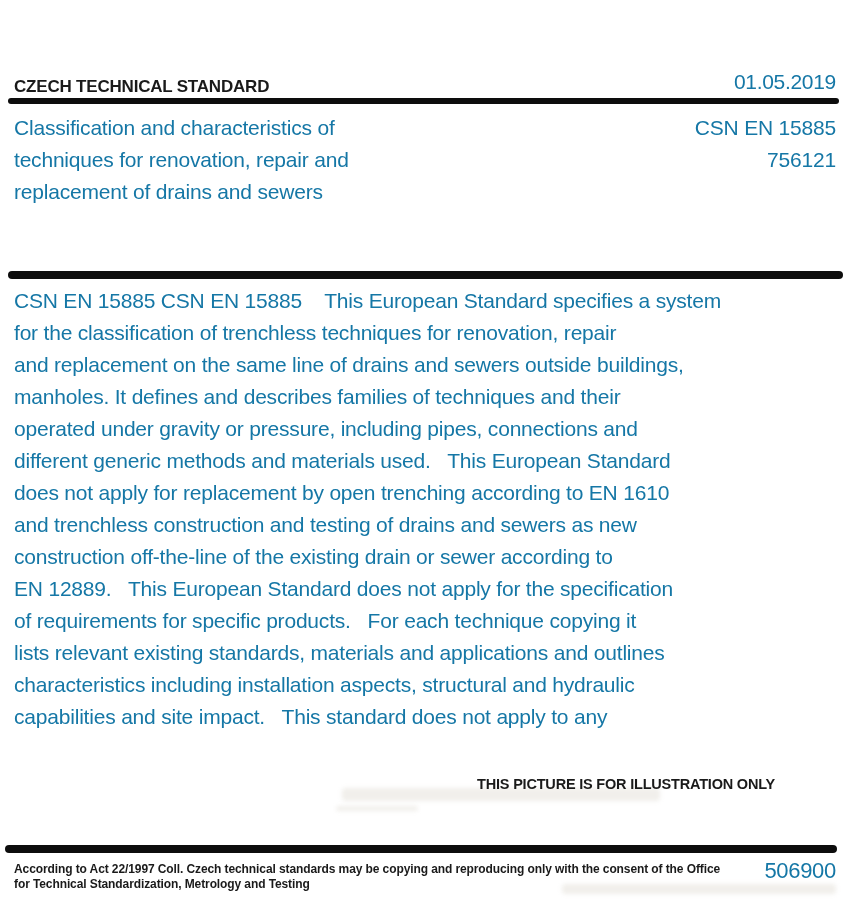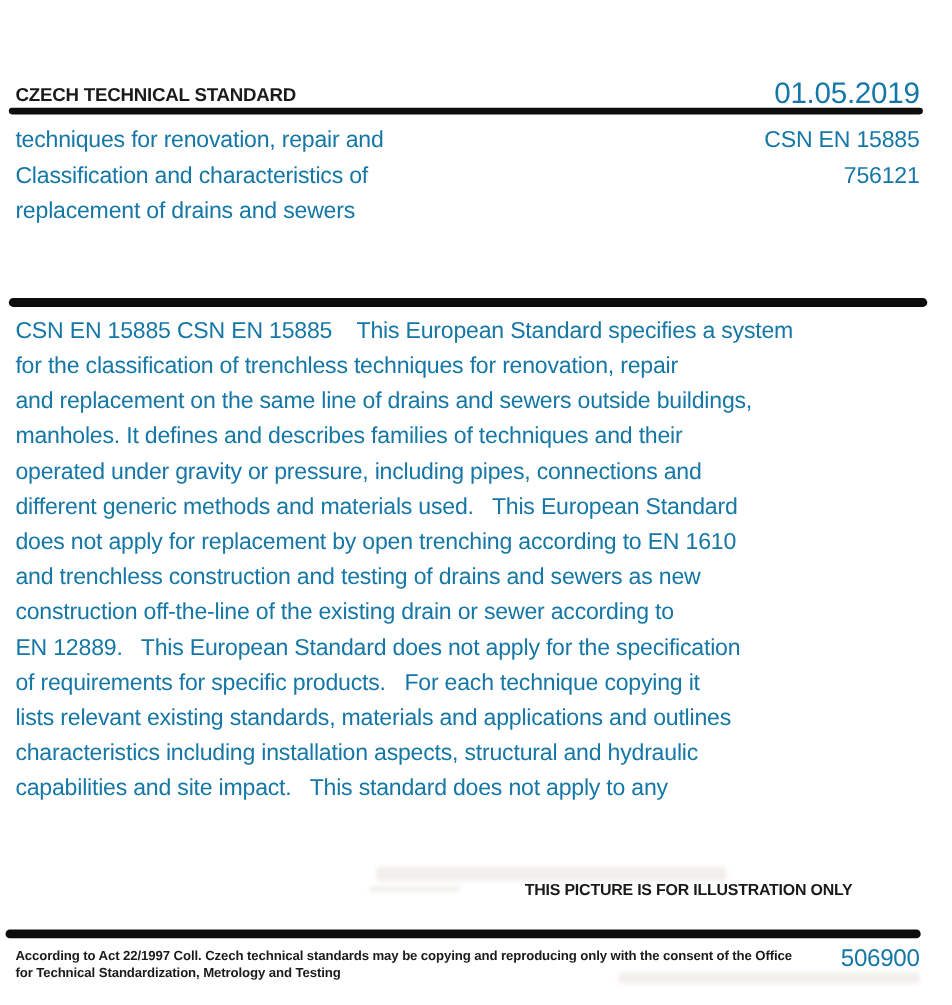--- a/index.html
+++ b/index.html
@@ -21,21 +21,21 @@
     left: 14px; top: 77px;
     font-size: 17px;
     font-weight: bold;
     letter-spacing: -0.2px;
     color: #1a1a1a;
     white-space: pre;
   }
   .header-date {
     position: absolute;
     right: 29px; top: 70px;
-    font-size: 27px;
+    font-size: 21px;
     letter-spacing: -0.3px;
     white-space: pre;
   }
   .rule {
     position: absolute;
     background: #0d0d0d;
   }
   .rule-top    { left: 8px; top: 98px;  width: 831px; height: 6px; border-radius: 3px; }
   .rule-mid    { left: 8px; top: 271px; width: 835px; height: 8px; border-radius: 4px; }
   .rule-footer { left: 5px; top: 845px; width: 832px; height: 8px; border-radius: 4px; }
@@ -75,21 +75,21 @@
     background: rgba(190, 182, 165, 0.22);
     filter: blur(2px);
     border-radius: 3px;
   }
   .ghost-a { left: 342px; top: 788px; width: 318px; height: 13px; }
   .ghost-b { left: 336px; top: 806px; width: 82px;  height: 5px;  }
   .ghost-c { left: 562px; top: 884px; width: 274px; height: 10px; }
 
   .illustration-notice {
     position: absolute;
-    right: 90px; top: 802px;
+    right: 90px; top: 776px;
     font-size: 14.5px;
     font-weight: bold;
     letter-spacing: -0.2px;
     color: #1a1a1a;
     white-space: pre;
   }
 
   
   .copyright {
     position: absolute;
@@ -112,22 +112,22 @@
 </head>
 <body>
 
 <div class="page">
 
   <div class="header-title">CZECH TECHNICAL STANDARD</div>
   <div class="header-date blue">01.05.2019</div>
   <div class="rule rule-top"></div>
 
   <div class="title-left blue">
+      <div class="line">Classification and characteristics of</div>
       <div class="line">techniques for renovation, repair and</div>
-      <div class="line">Classification and characteristics of</div>
       <div class="line">replacement of drains and sewers</div>
     </div>
   <div class="title-right blue">
     <div class="line">CSN EN 15885</div>
     <div class="line">756121</div>
   </div>
   <div class="rule rule-mid"></div>
 
   <div class="abstract blue">
       <div class="line">CSN EN 15885 CSN EN 15885    This European Standard specifies a system</div>

